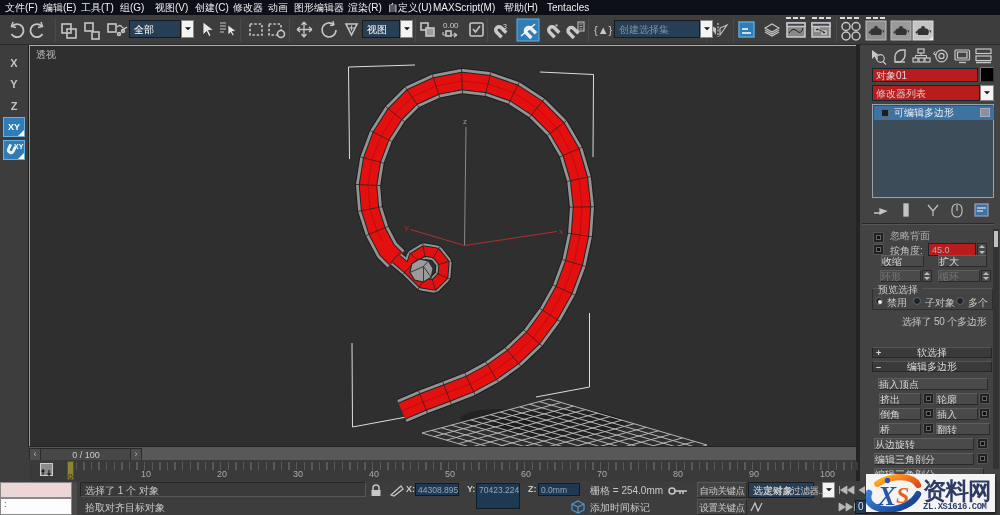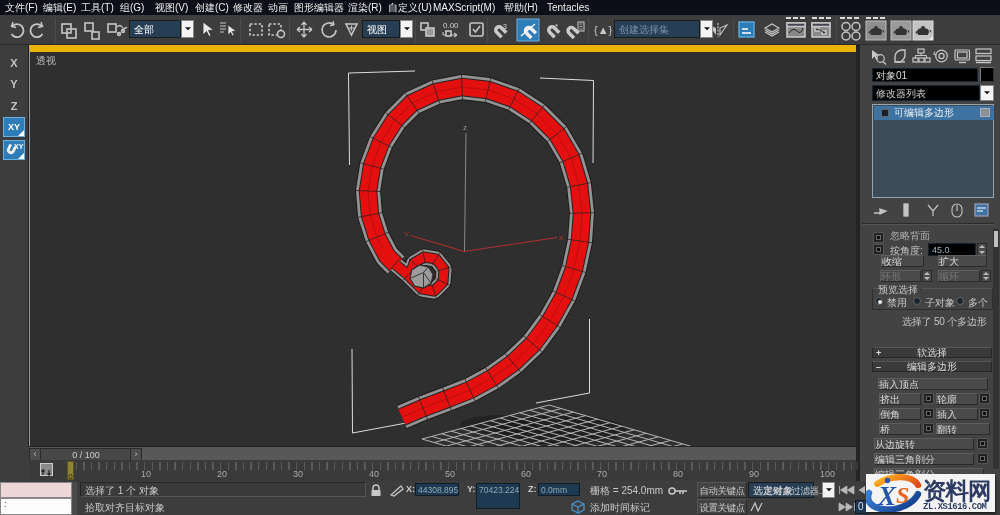--- a/index.html
+++ b/index.html
@@ -12,28 +12,28 @@
 #toolbar{left:0;top:15px;width:1000px;height:30px;background:#3d3d3d;border-bottom:1px solid #2b2b2b}
 .tsep{position:absolute;top:3px;width:1px;height:24px;background:#2e2e2e;border-right:1px solid #4a4a4a}
 .ddfield{position:absolute;background:#273f55;border:1px solid #1a1a1a;color:#e8e8e8;font-size:10px;line-height:16px;padding-left:4px;overflow:hidden}
 .ddbtn{position:absolute;background:#f4f4f4;border:1px solid #888;color:#111;text-align:center}
 .ddbtn:after{content:"";position:absolute;left:50%;top:50%;transform:translate(-50%,-30%);border:3.5px solid transparent;border-top-color:#111}
 
 #lbar{left:0;top:45px;width:29px;height:402px;background:#3d3d3d;border-right:1px solid #1f1f1f}
 .lbtn{position:absolute;left:3px;width:22px;height:20px;color:#c4c4c4;font-weight:bold;font-size:11px;text-align:center;line-height:20px}
 .lblue{background:#2e7cb8;color:#fff;border:1px solid #6ab0e0;font-size:9px}
 
-#vp{left:29px;top:45px;width:827px;height:401px;background:#2f2f2f;overflow:hidden;border-top:7px solid #eab308;border-left:1px solid #9a9a9a}
+#vp{left:29px;top:45px;width:827px;height:401px;background:#2f2f2f;overflow:hidden;border-top:1px solid #eab308;border-left:1px solid #9a9a9a}
 #vplabel{left:6px;top:2px;color:#b8b8b8;font-size:10px}
 #vpdivider{left:856px;top:45px;width:4px;height:470px;background:#242424}
 
 #panel{left:860px;top:45px;width:140px;height:470px;background:#434343}
 .pbtn{position:absolute;background:#4a4a4a;border:1px solid #2a2a2a;border-top-color:#5e5e5e;border-left-color:#5e5e5e;color:#d6d6d6;font-size:10px;text-align:left;overflow:hidden}
 .pbtn.gray{color:#777}
-.bfield{position:absolute;background:#000000;border:1px solid #152430;color:#9fb4c4;font-size:9px;padding-left:3px;overflow:hidden}
+.bfield{position:absolute;background:#b91c1c;border:1px solid #152430;color:#9fb4c4;font-size:9px;padding-left:3px;overflow:hidden}
 .spin{position:absolute;width:10px;background:#4a4a4a;border:1px solid #2a2a2a}
 .spin:before,.spin:after{content:"";position:absolute;left:50%;transform:translateX(-50%);border:3px solid transparent}
 .spin:before{top:1px;border-bottom-color:#bbb;border-top-width:0}
 .spin:after{bottom:1px;border-top-color:#bbb;border-bottom-width:0}
 .rollout{position:absolute;left:12px;width:120px;height:11px;background:#3a3a3a;border:1px solid #262626;border-top-color:#555;color:#ddd;font-size:10px;line-height:10px;text-align:center}
 .rollout b{position:absolute;left:3px;top:0px;font-size:9px;font-weight:bold}
 .ckbox{position:absolute;width:11px;height:11px;background:#222;border:1px solid #555;border-radius:1px}
 .ckbox:after{content:"";position:absolute;left:2px;top:2px;right:2px;bottom:2px;background:#101010;border:1px solid #666}
 
 #tslider{left:29px;top:446px;width:827px;height:14px;background:#585858;border-top:1px solid #232323}

